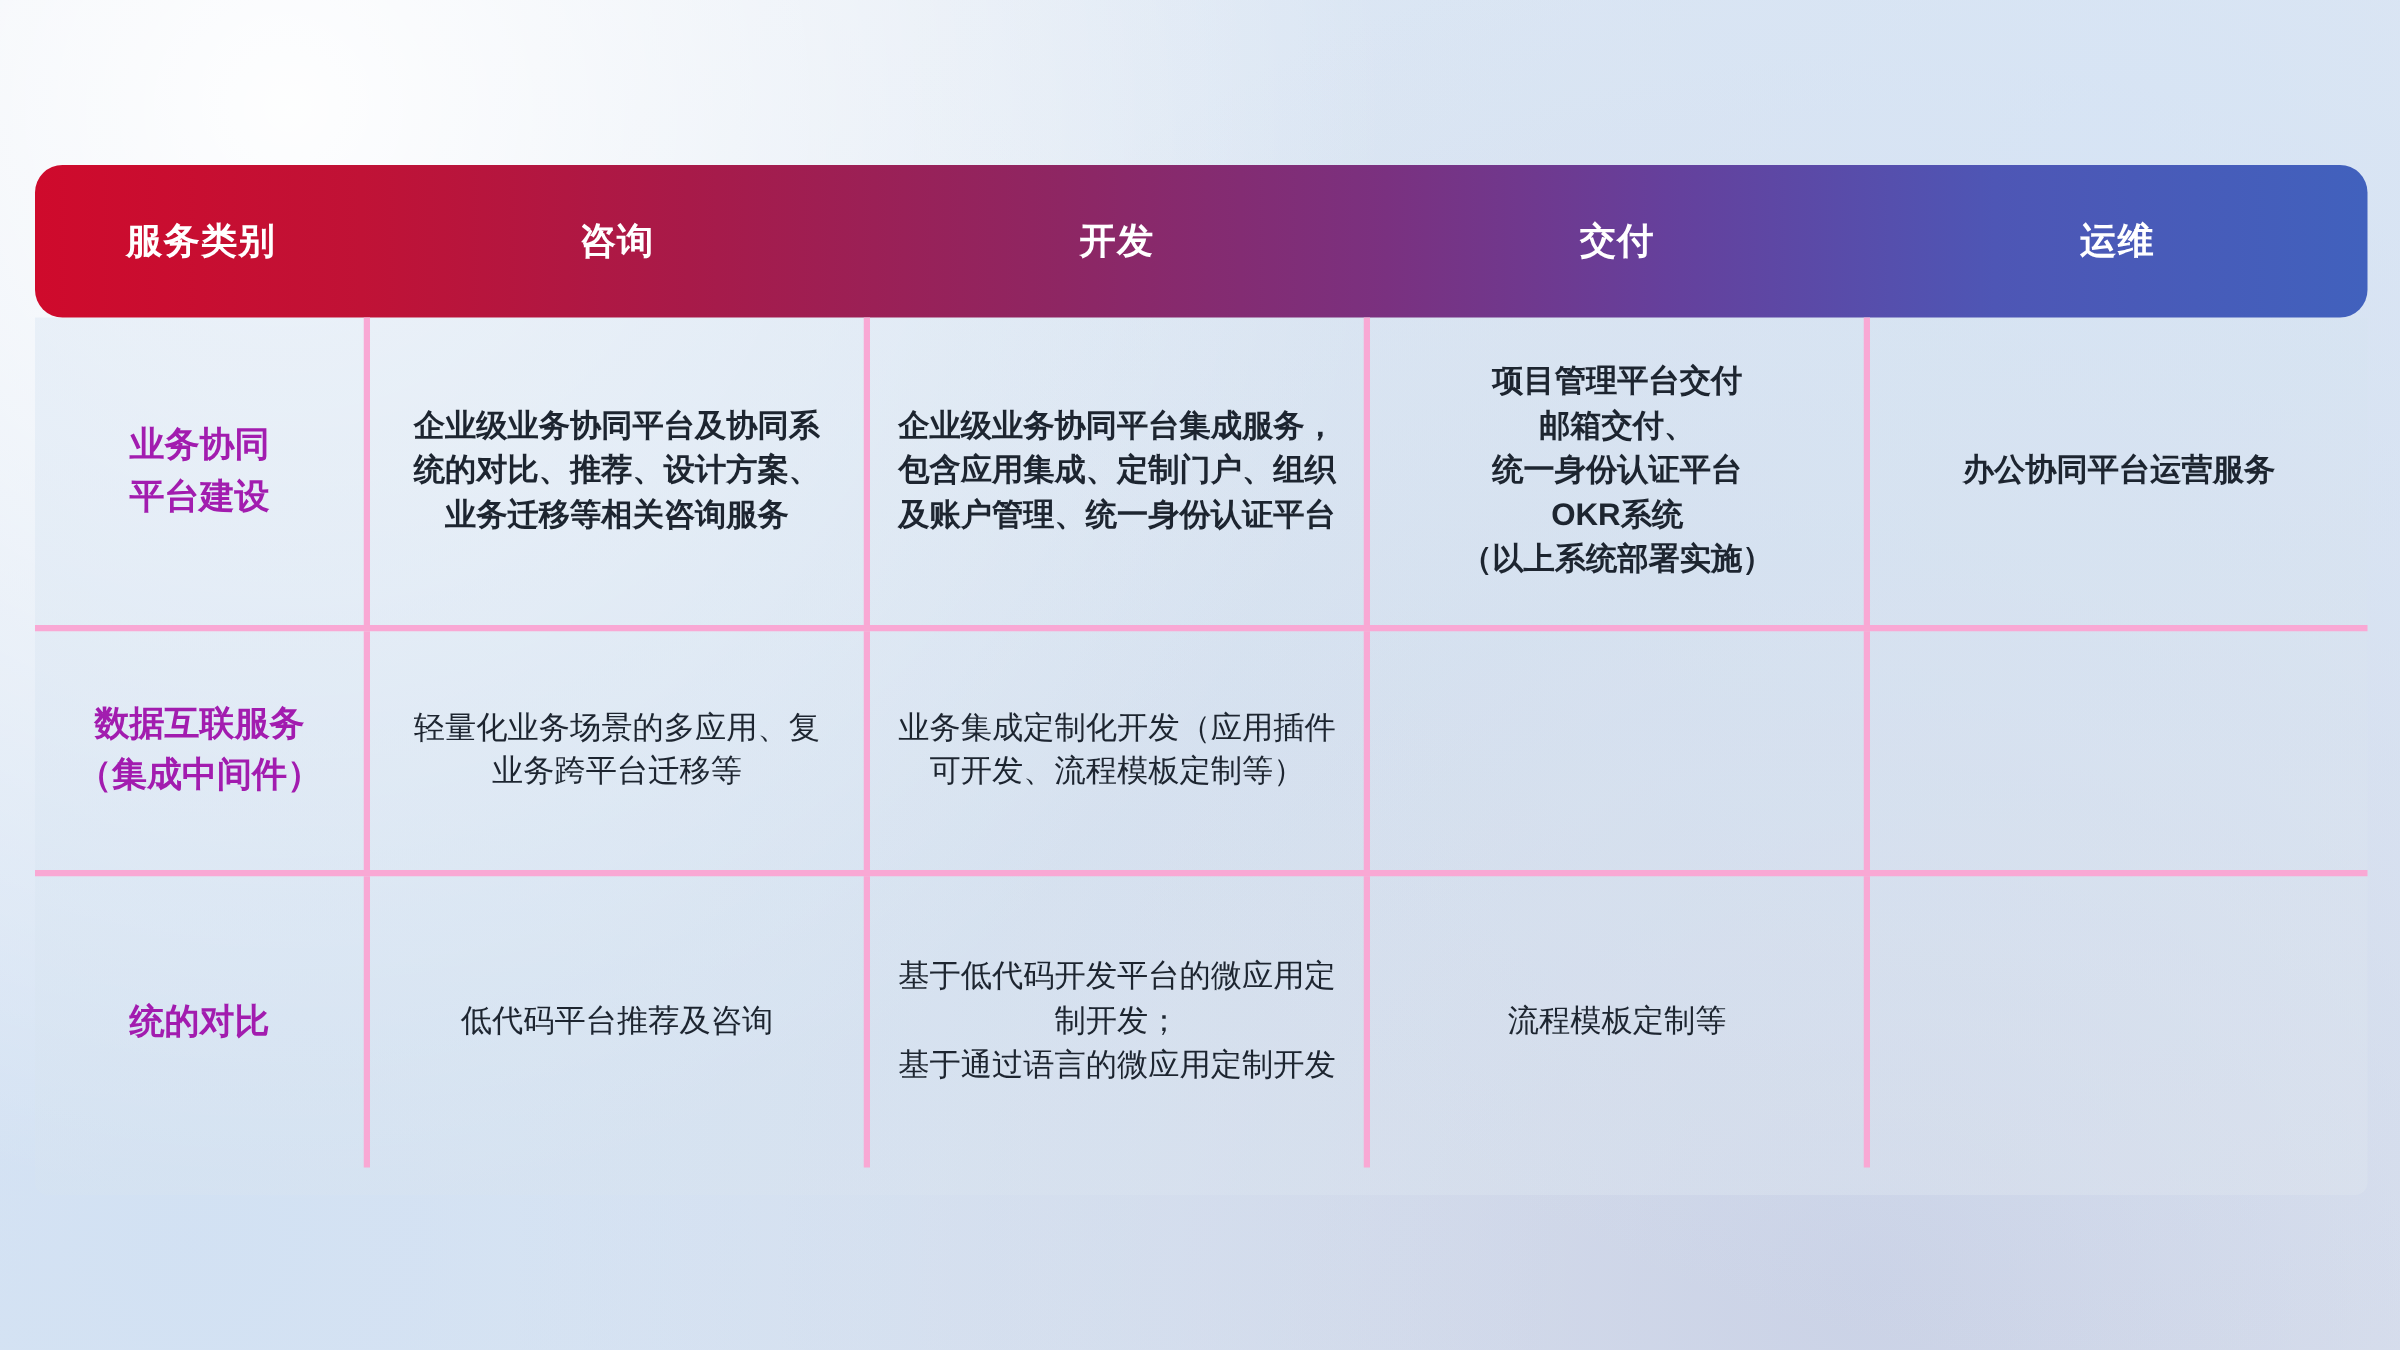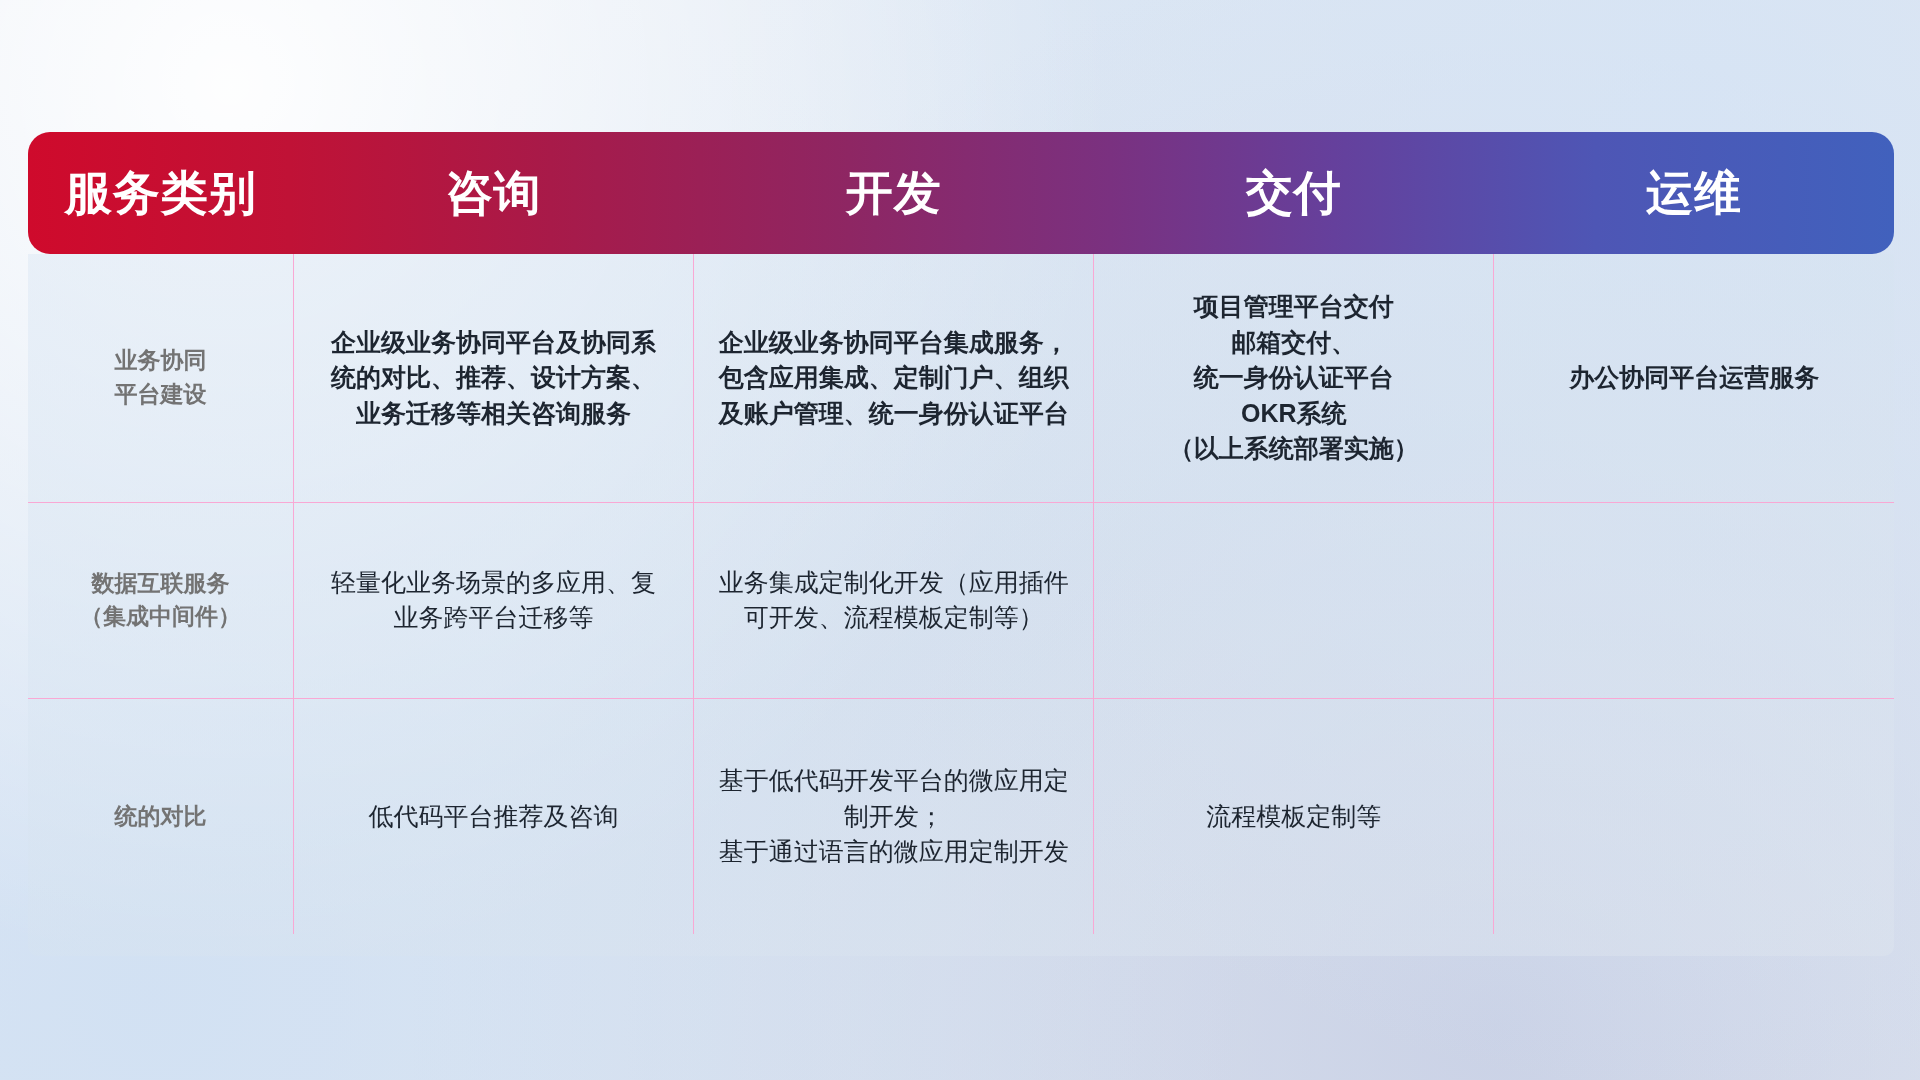--- a/index.html
+++ b/index.html
@@ -35,21 +35,21 @@
     table-layout: fixed;
   }
   
   thead tr {
     height: 122px;
   }
   thead th {
     padding: 0;
     border: none;
     color: #ffffff;
-    font-size: 47px;
+    font-size: 29px;
     font-weight: bold;
     text-align: center;
     letter-spacing: 1px;
     position: relative;
     z-index: 2;
   }
   .header-band {
     position: absolute;
     left: 0;
     top: 0;
@@ -62,35 +62,35 @@
        #a81a49 28%,
        #8e2663 44%,
        #7a3180 58%,
        #65409c 70%,
        #4e56b5 84%,
        #4161bd 100%);
     z-index: 1;
   }
   
   tbody td {
-    border: 1px solid #f9a8d4;
+    border: 5px solid #f9a8d4;
     padding: 14px 16px;
     text-align: center;
     vertical-align: middle;
     font-size: 25px;
     line-height: 1.42;
     color: #1d2530;
     background: transparent;
   }
   tbody tr td:first-child {
     border-left: none;
     border-right: none;
-    color: #737373;
+    color: #a21caf;
     font-weight: bold;
-    font-size: 23px;
+    font-size: 28px;
     line-height: 1.45;
   }
   tbody tr td:last-child {
     border-right: none;
   }
   tbody tr:first-child td {
     border-top: none;
     font-weight: bold;
   }
   tbody tr:last-child td {

